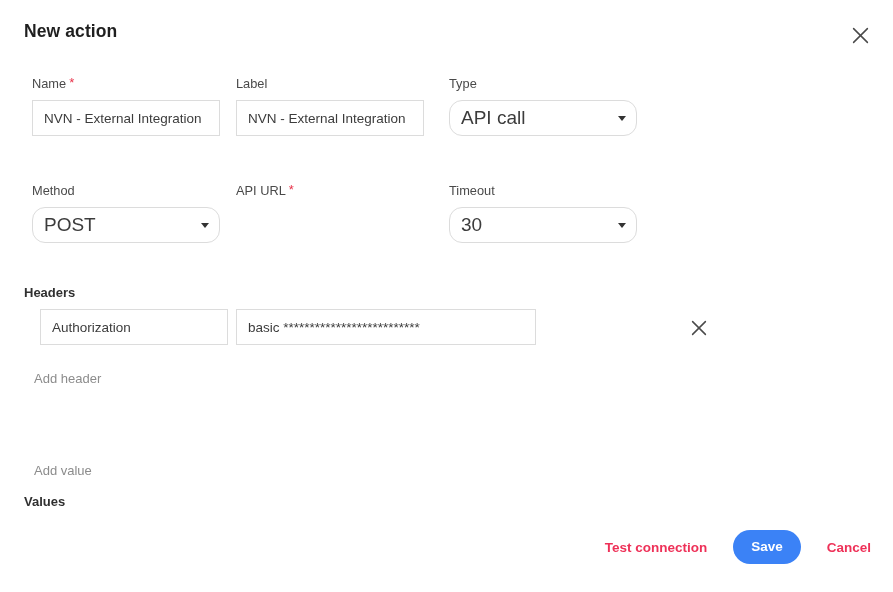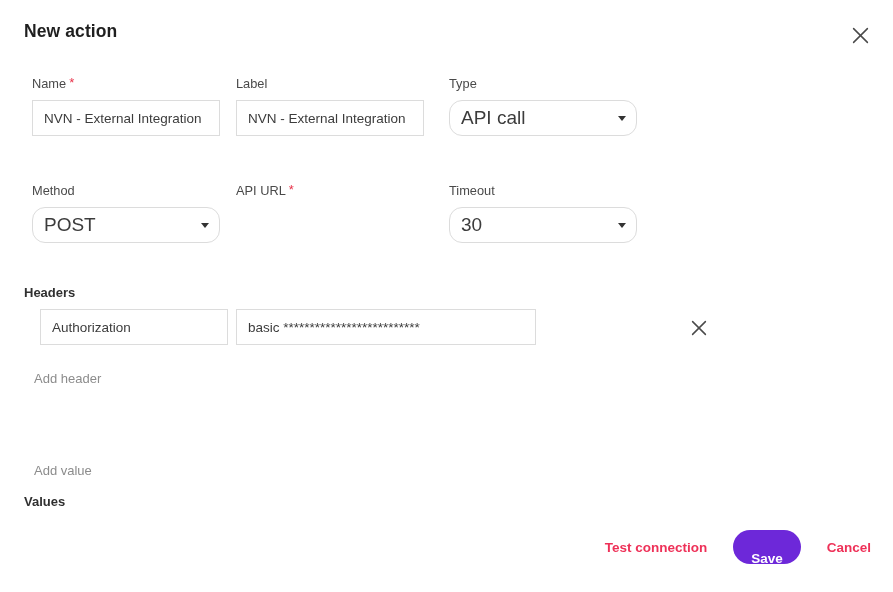--- a/index.html
+++ b/index.html
@@ -222,27 +222,27 @@
     font-weight: bold;
     color: #ee3158;
     cursor: pointer;
     padding: 0;
     white-space: nowrap;
   }
   .test-connection { margin-right: 26px; }
   .cancel-btn { margin-left: 26px; }
 
   .save-btn {
-    background: #6d28d9;
+    background: #3b82f6;
     color: #ffffff;
     border: none;
     border-radius: 19px;
     height: 34px;
     min-width: 58px;
-    padding: 12px 18px;
+    padding: 0 18px;
     font-family: inherit;
     font-size: 13.5px;
     font-weight: bold;
     cursor: pointer;
     line-height: 34px;
   }
 </style>
 </head>
 <body>
 

